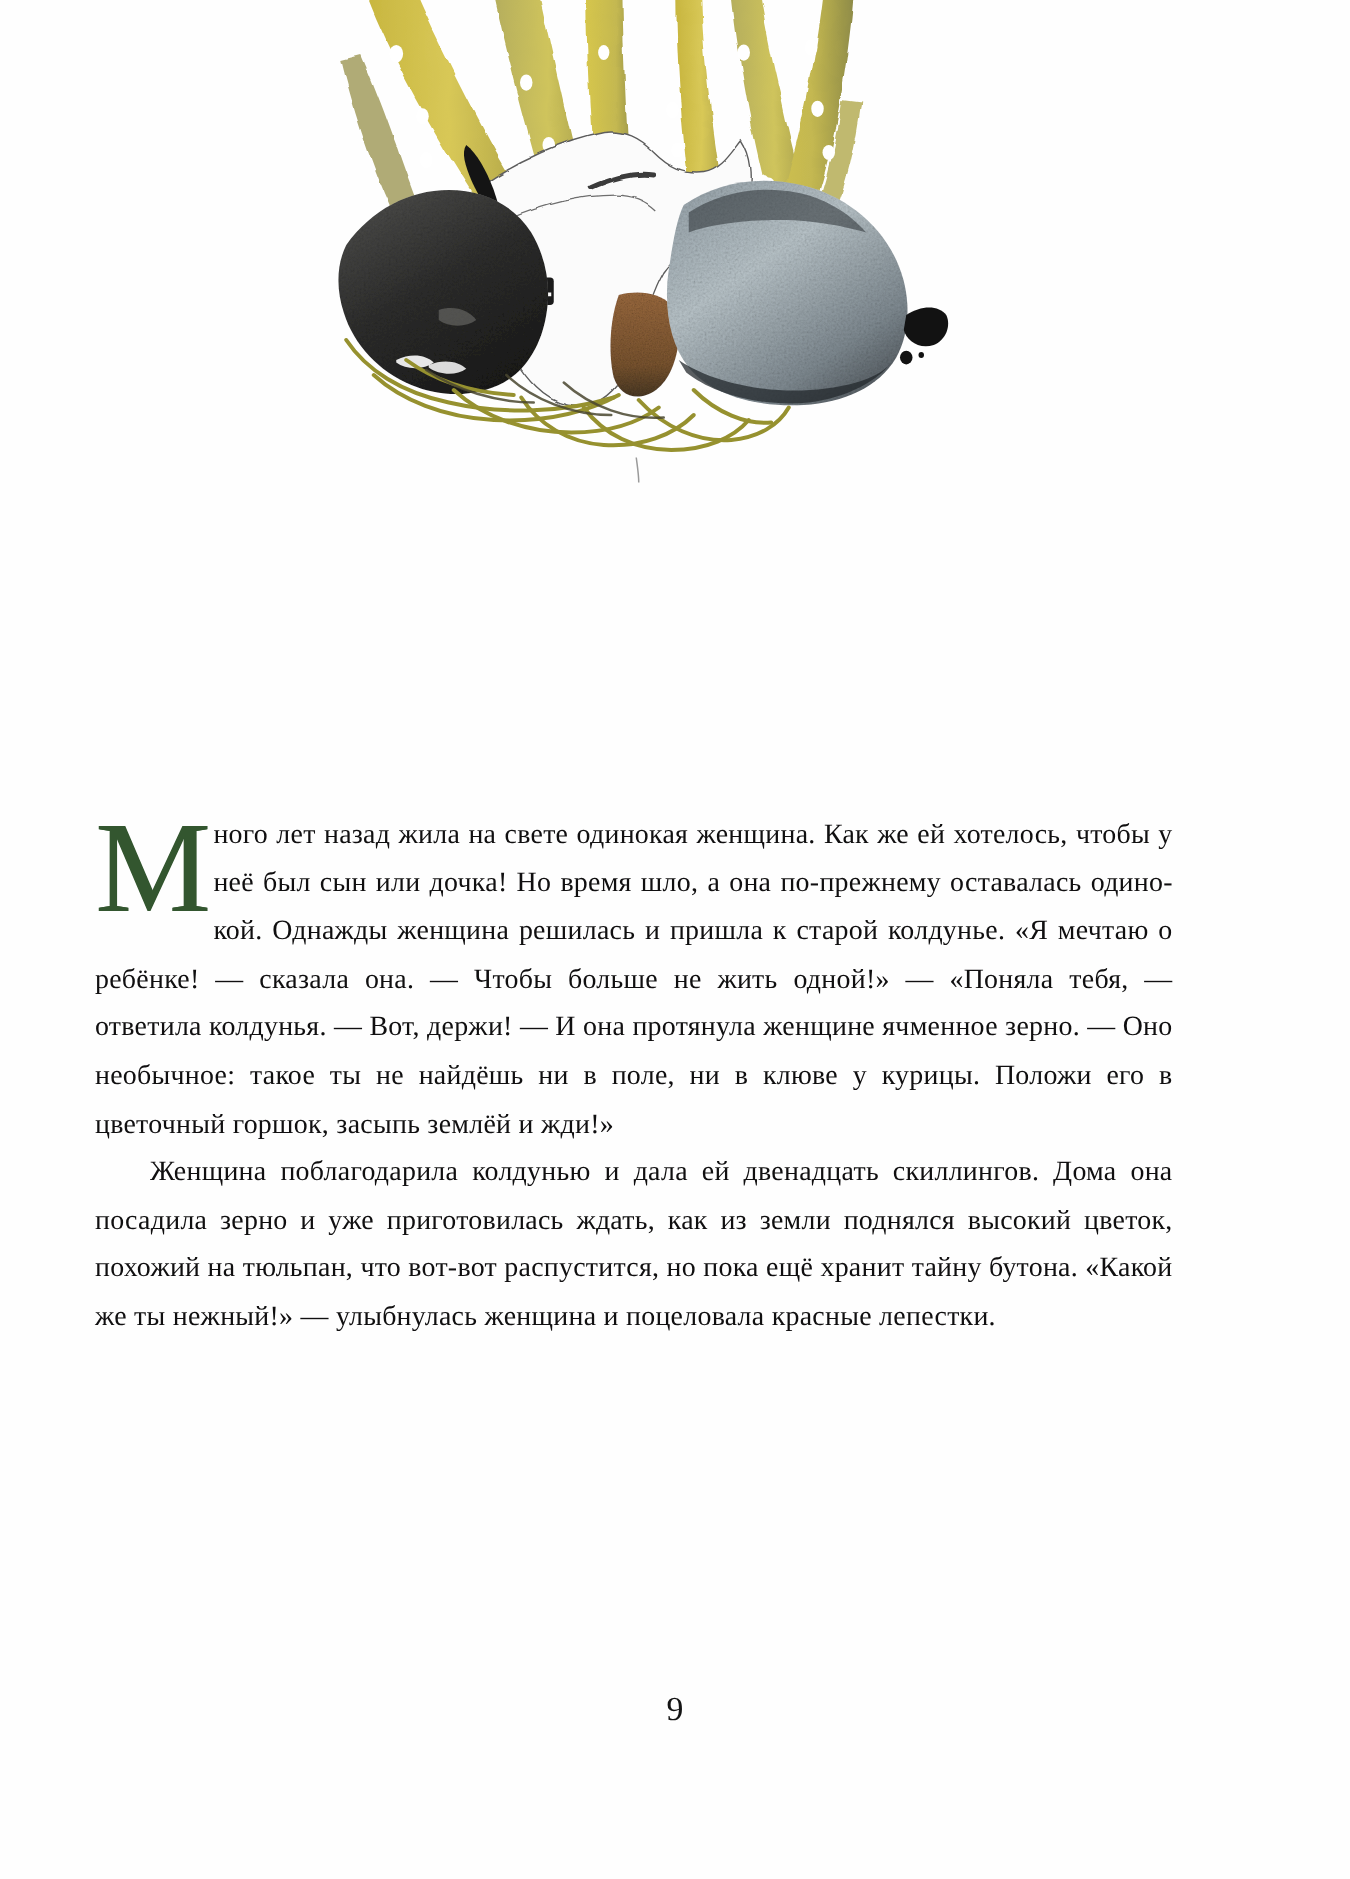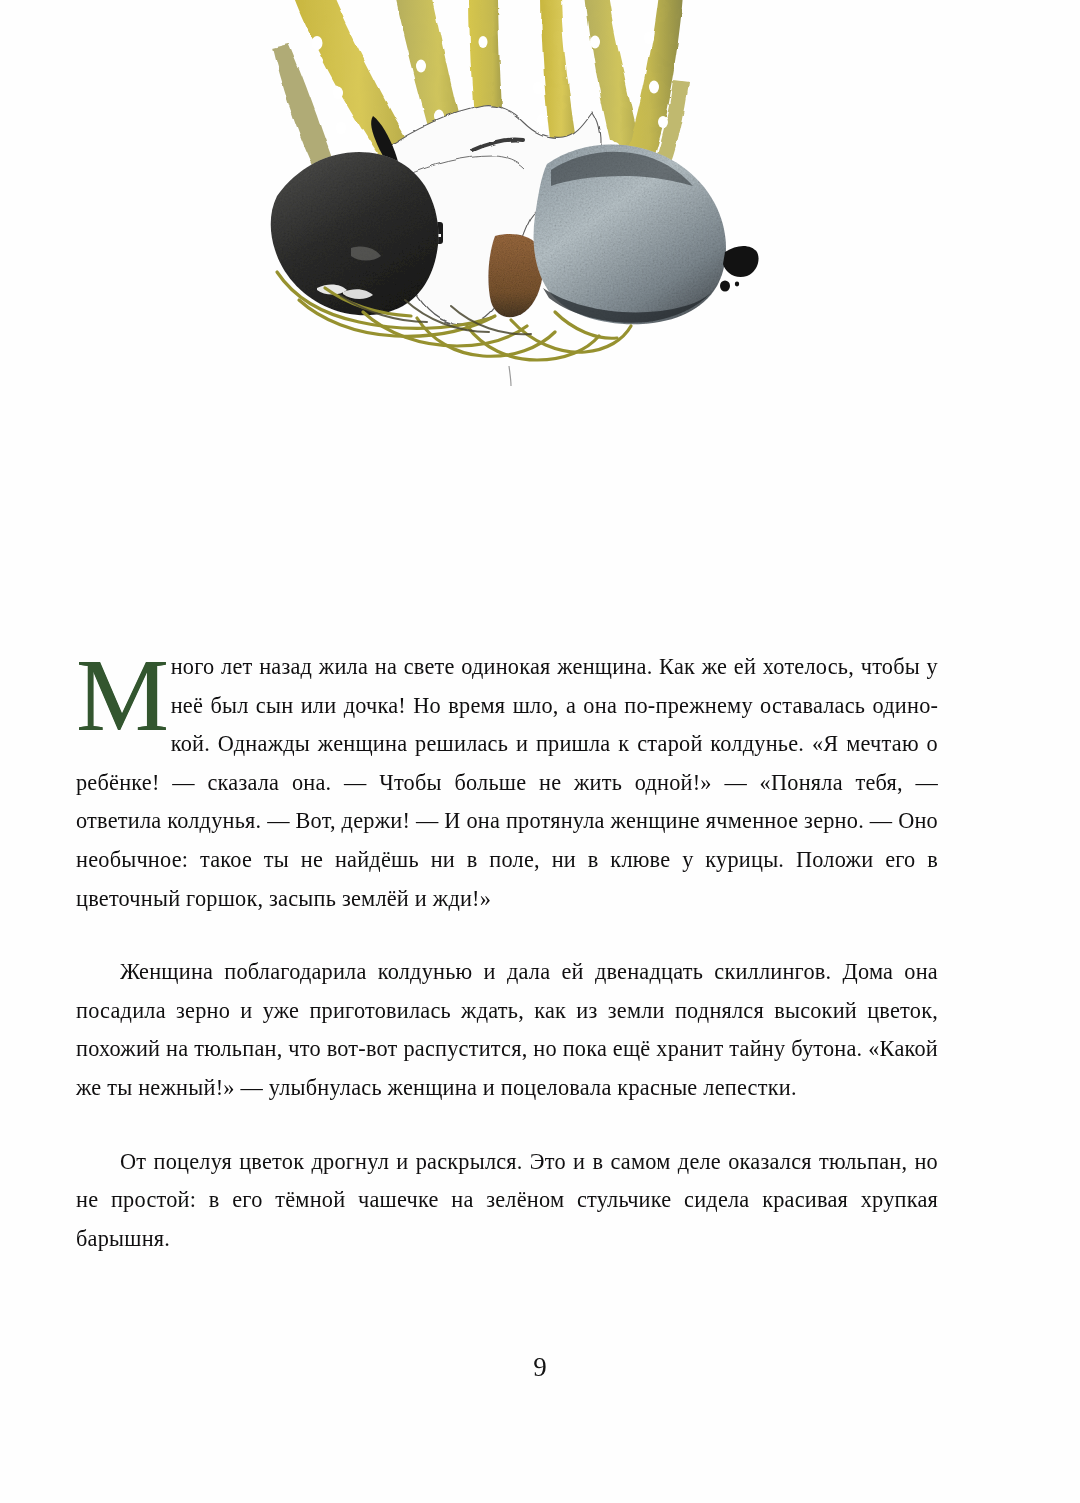--- a/index.html
+++ b/index.html
@@ -42,21 +42,20 @@
     text-align: justify;
     text-justify: inter-word;
     font-size: 22.3px;
     line-height: 38.6px;
     color: #100f10;
     letter-spacing: 0.01em;
     hyphens: manual;
   }
   .para + .para {
     text-indent: 44px;
-    margin-top: 35px;
   }
   .para.first {
     text-indent: 0;
   }
   .dropcap {
     float: left;
     font-family: "Liberation Serif", "DejaVu Serif", serif;
     font-size: 104px;
     line-height: 0.78;
     color: #33562f;
@@ -245,18 +244,17 @@
         <path d="M86 296 C 110 312, 142 322, 172 322"></path>
       </g>
 
       <path d="M254 366 C 255 374, 256 380, 256 386" stroke="#9a9a9a" stroke-width="1.2" fill="none"></path>
     </svg>
   </div>
 
   <div class="textblock">
     <p class="para first"><span class="dropcap">М</span><span>ного лет назад жила на свете одинокая женщина. Как же ей хотелось, чтобы у неё был сын или дочка! Но время шло, а она по-прежнему оставалась одино­кой. Однажды женщина решилась и пришла к старой колдунье. «Я мечтаю о ре­бёнке! — сказала она. — Чтобы больше не жить одной!» — «Поняла тебя, — ответила колдунья. — Вот, держи! — И она протянула женщине ячменное зерно. — Оно необычное: такое ты не найдёшь ни в поле, ни в клюве у курицы. Положи его в цветочный горшок, засыпь землёй и жди!»</span></p>
     <p class="para">Женщина поблагодарила колдунью и дала ей двенадцать скиллингов. Дома она посадила зерно и уже приготовилась ждать, как из земли поднялся высо­кий цветок, похожий на тюльпан, что вот-вот распустится, но пока ещё хранит тайну бутона. «Какой же ты нежный!» — улыбнулась женщина и поцеловала красные лепестки.</p>
-    <p class="para">От поцелуя цветок дрогнул и раскрылся. Это и в самом деле оказался тюль­пан, но не простой: в его тёмной чашечке на зелёном стульчике сидела красивая хрупкая барышня.</p>
   </div>
 
   <div class="folio">9</div>
 
 </div>
 
 </body></html>

